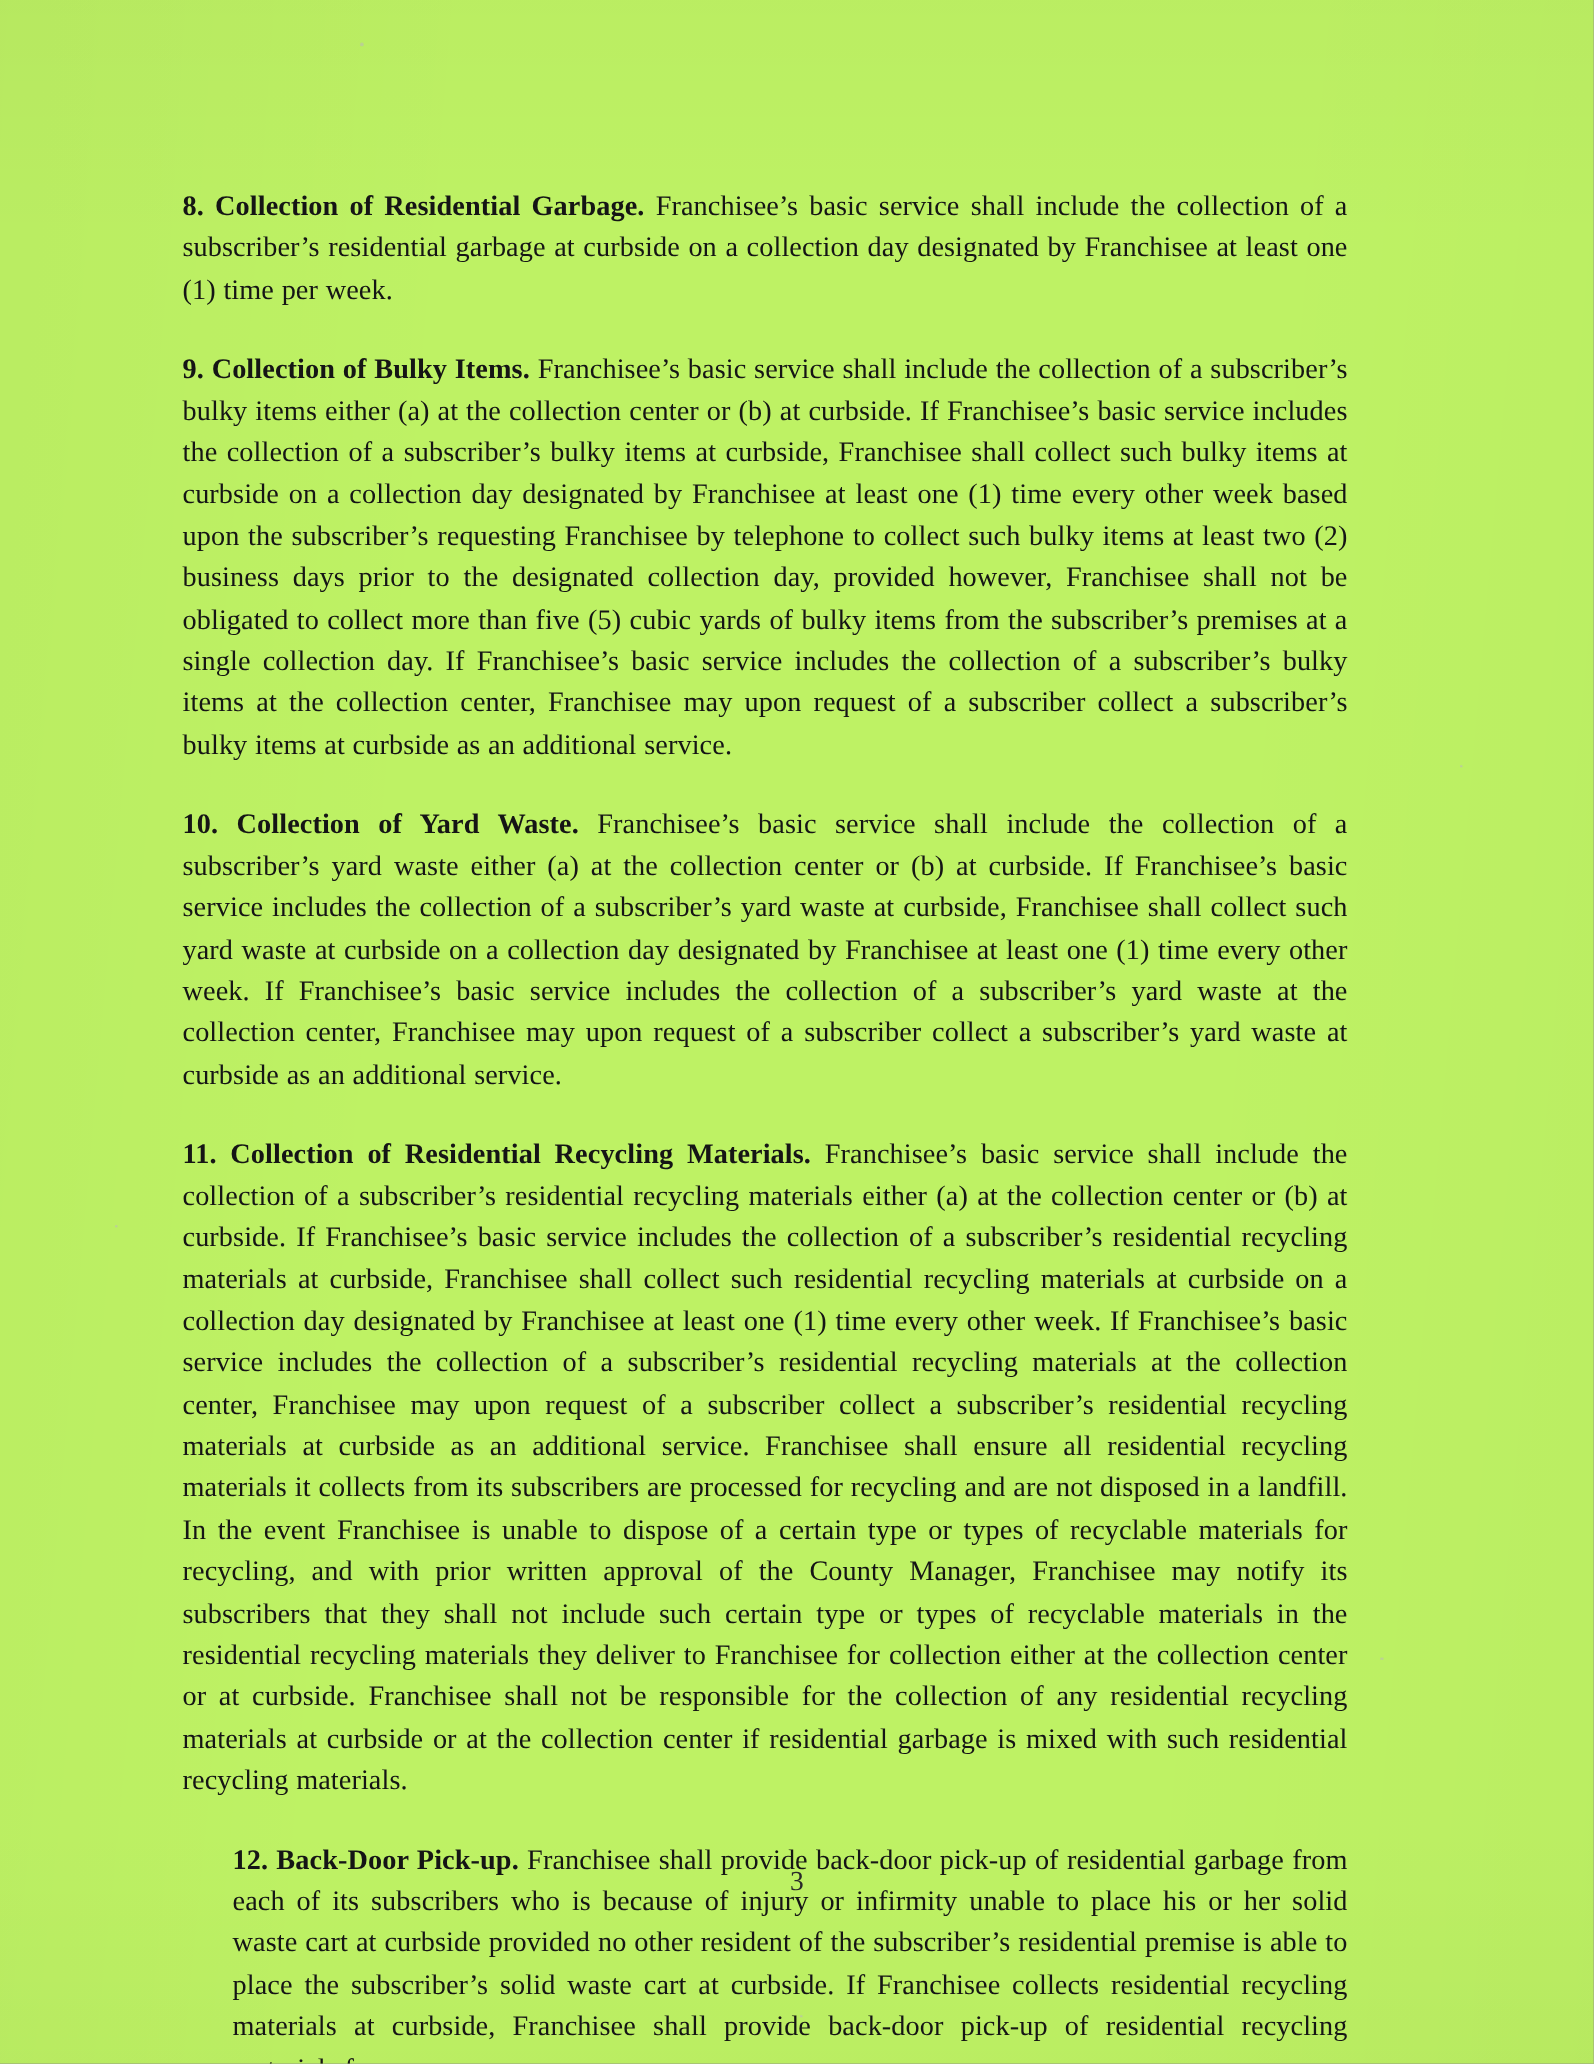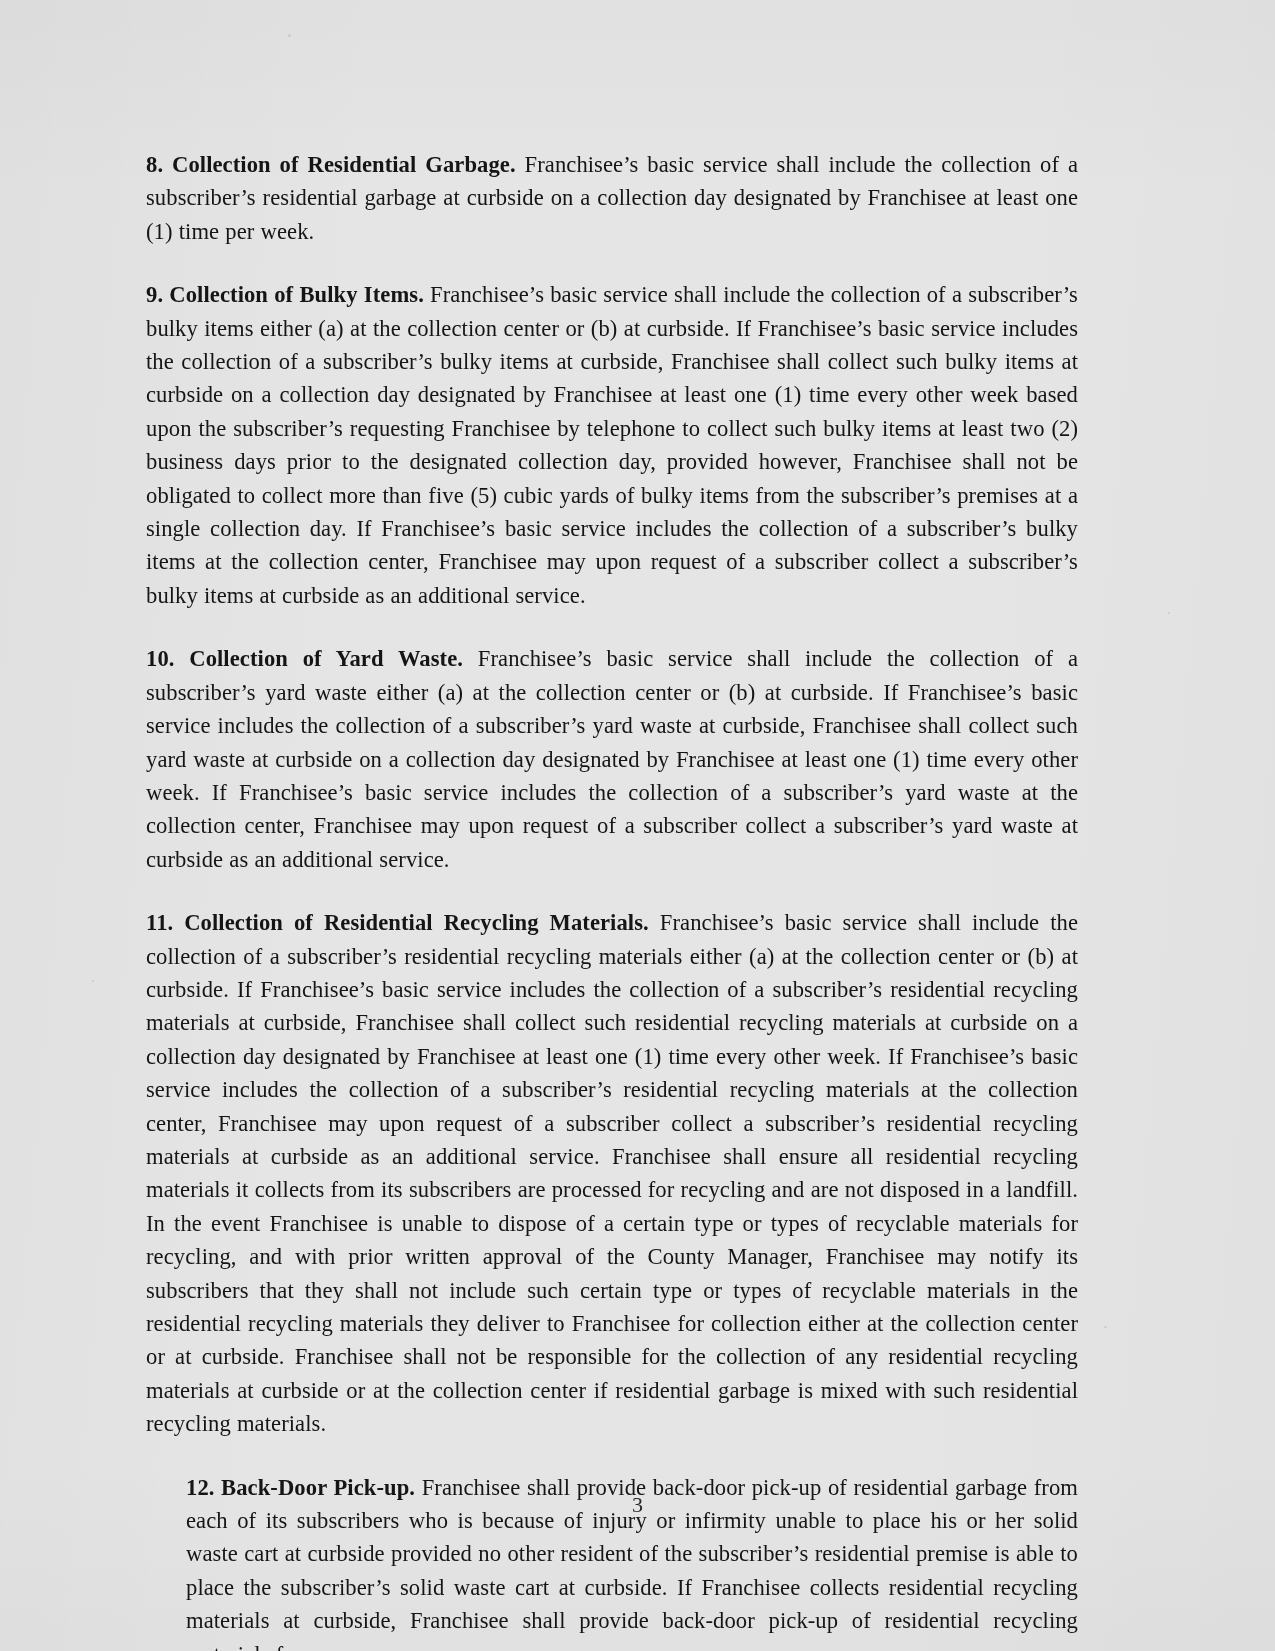--- a/index.html
+++ b/index.html
@@ -6,21 +6,21 @@
   html, body {
     margin: 0;
     padding: 0;
     background: #8a8a8a;
   }
   .page {
     position: relative;
     width: 1275px;
     height: 1651px;
     margin: 0 auto;
-    background: #e5e5e5;
+    background: #bef264;
     box-sizing: border-box;
     overflow: hidden;
     font-family: "Liberation Serif", "DejaVu Serif", serif;
     color: #151515;
   }
   
   .scan-tint {
     position: absolute;
     inset: 0;
     pointer-events: none;

